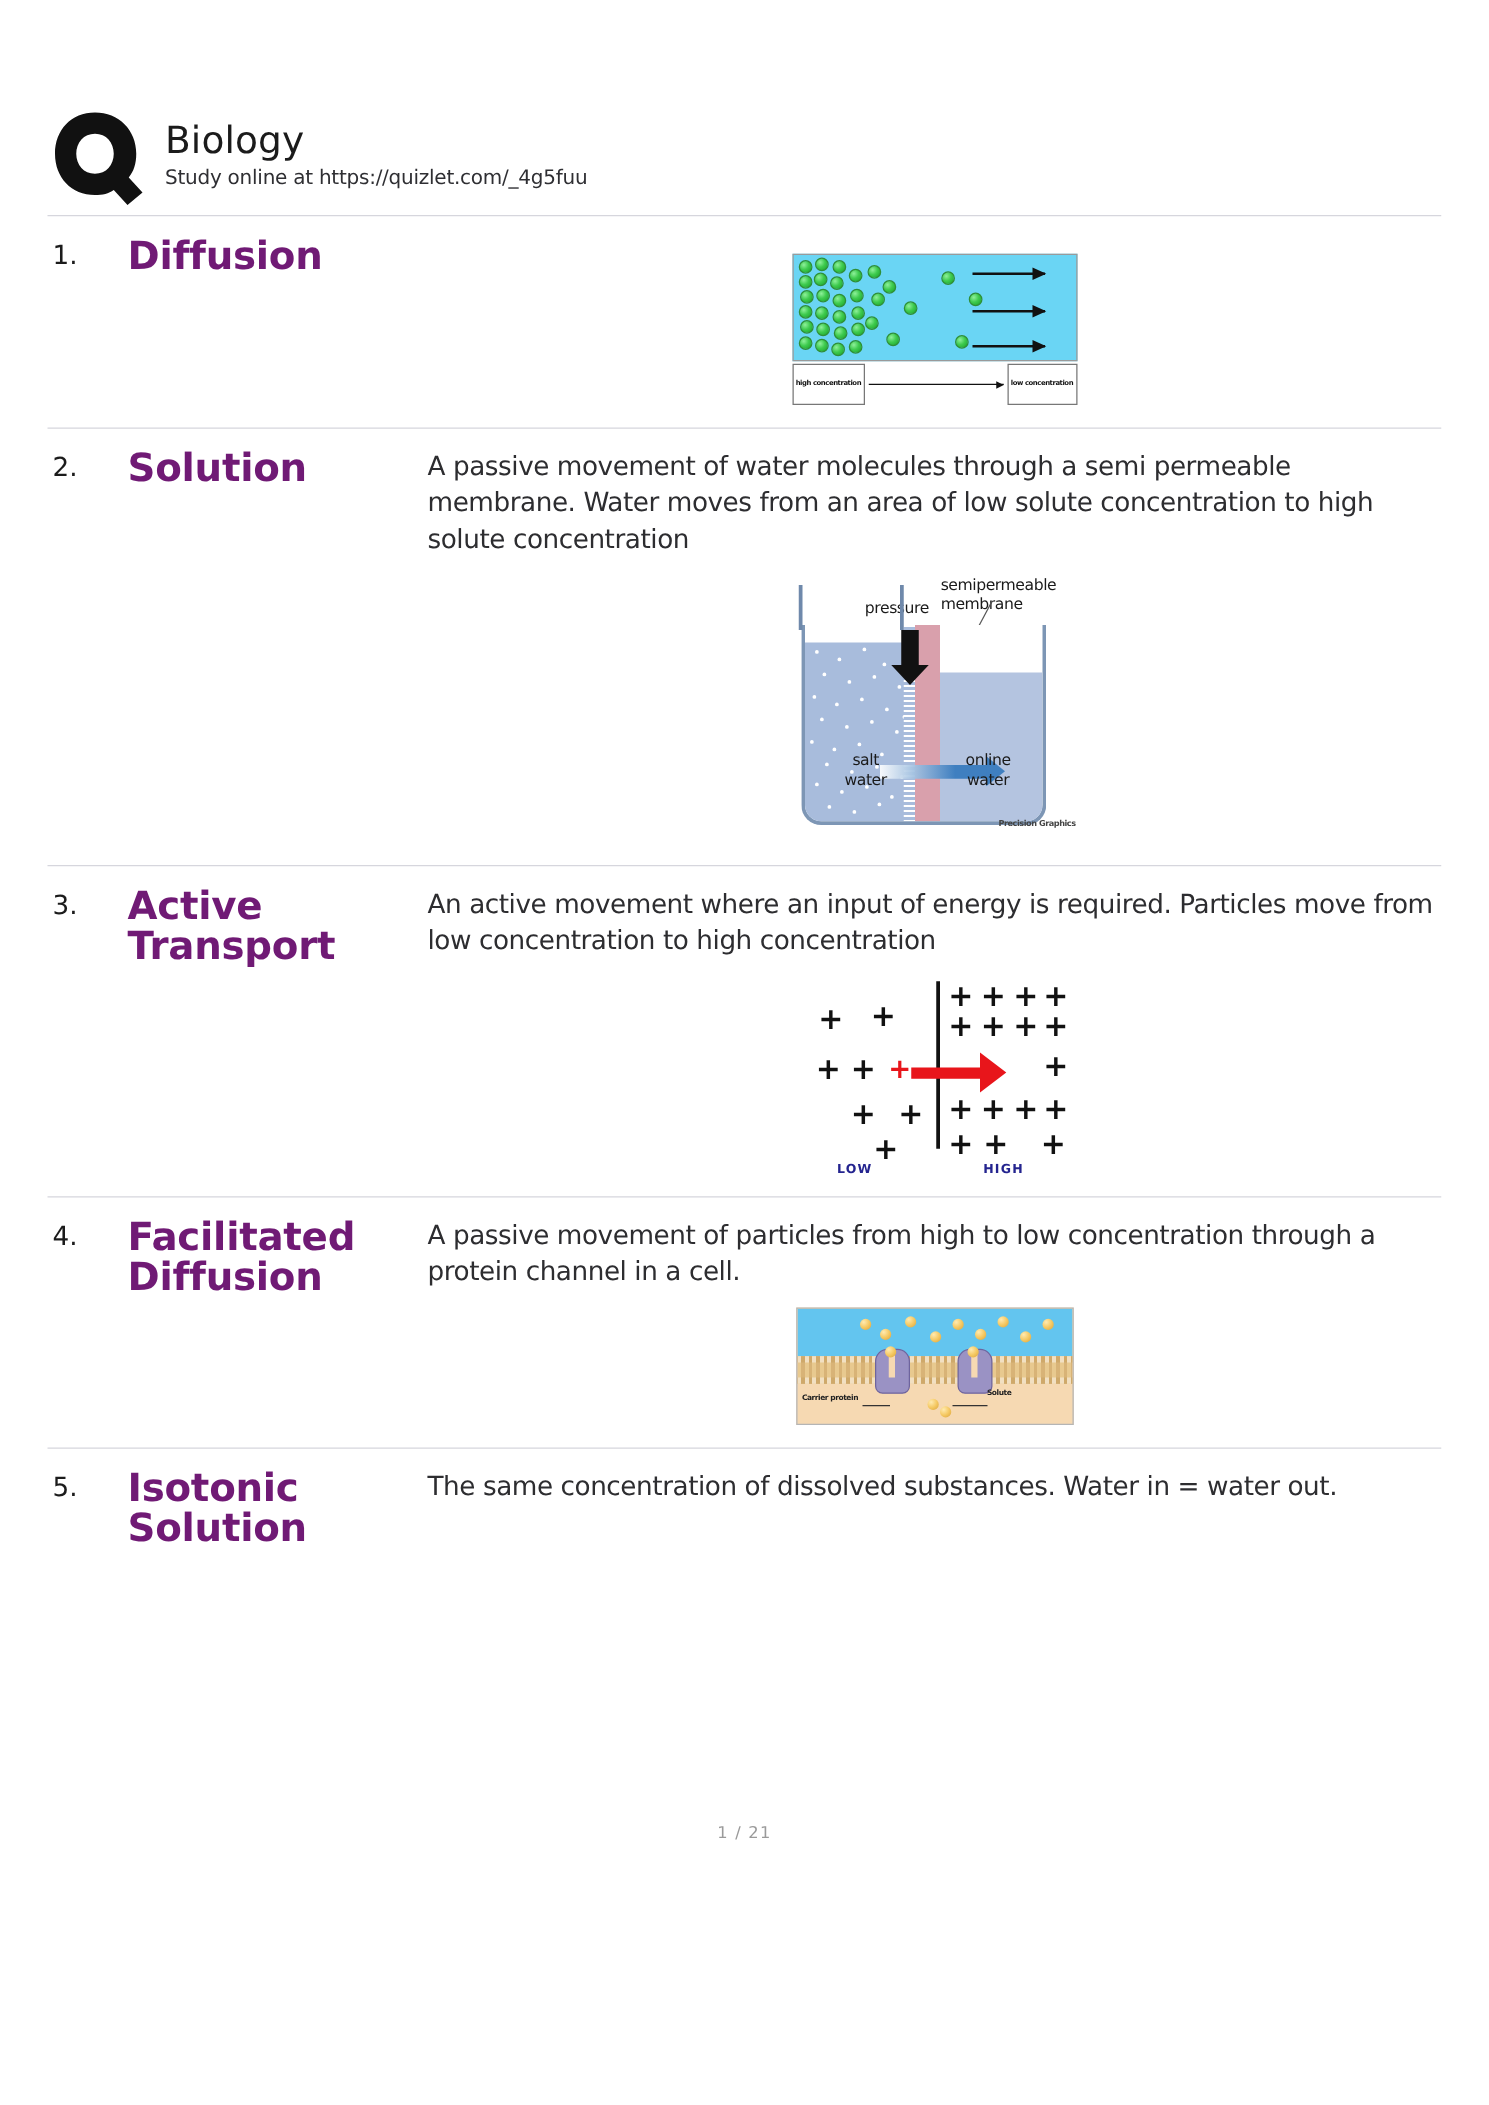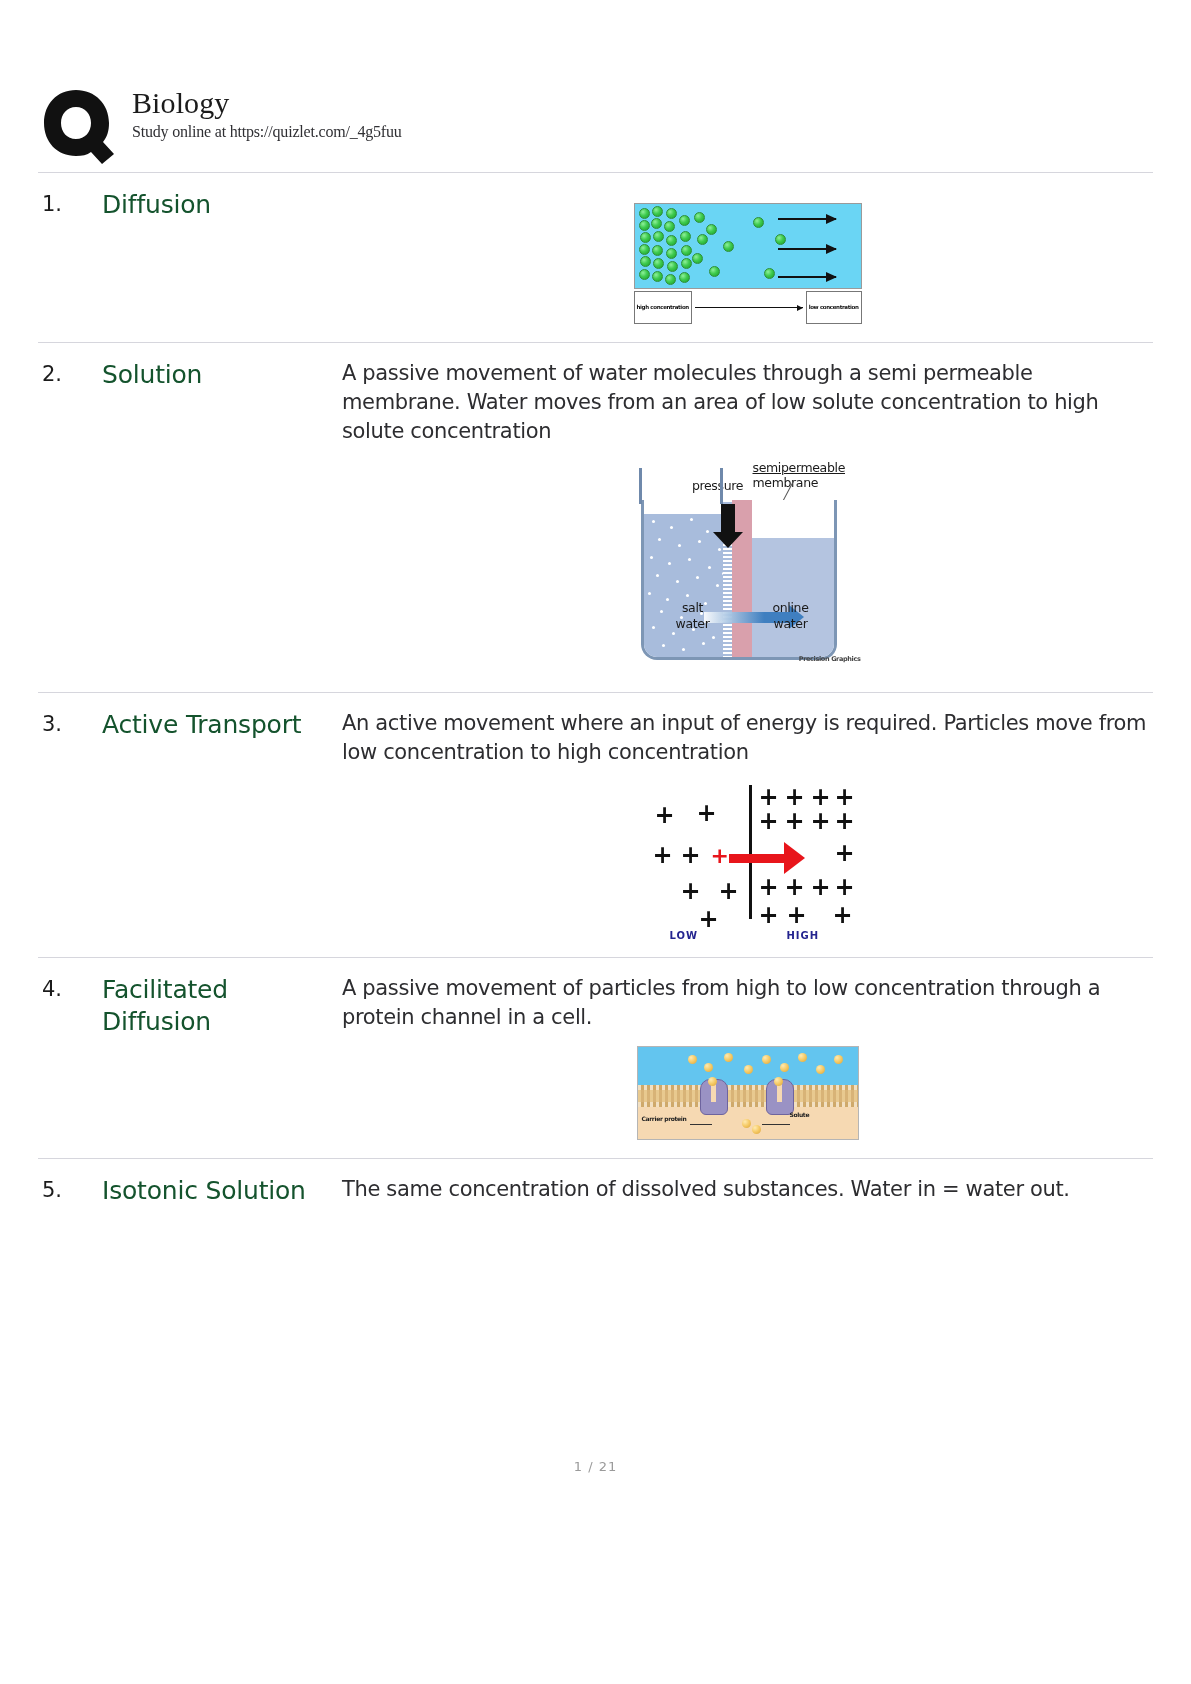--- a/index.html
+++ b/index.html
@@ -20,26 +20,25 @@
     width: 1191px;
     height: 1684px;
     background: #fff;
     box-sizing: border-box;
     padding: 0 38px;
   }
 
   
   .header {
     display: flex;
-    align-items: flex-start;
+    align-items: center;
     padding-top: 86px;
     padding-bottom: 8px;
     border-bottom: 1px solid #d6d6dd;
     margin-bottom: 0;
-    font-family: Liberation Serif, serif;
   }
   .logo {
     width: 82px;
     height: 78px;
     position: relative;
     flex: 0 0 auto;
     margin-left: 2px;
   }
   .logo svg { display:block; }
   .header-text {
@@ -72,24 +71,24 @@
   .col-num {
     flex: 0 0 64px;
     font-size: 21px;
     line-height: 30px;
     color: #1b1b1b;
     padding-left: 4px;
     box-sizing: border-box;
   }
   .col-term {
     flex: 0 0 240px;
-    font-size: 25px;
+    font-size: 31px;
     line-height: 32px;
-    color: #14532d;
-    font-weight: 400;
+    color: #701a75;
+    font-weight: 700;
     letter-spacing: -0.2px;
     padding-right: 4px;
     box-sizing: border-box;
   }
   .col-def {
     flex: 1 1 auto;
     font-size: 21px;
     line-height: 29px;
     color: #2d2d30;
     letter-spacing: -0.35px;
@@ -460,21 +459,21 @@
   </div>
 
   <div class="row">
     <div class="col-num">2.</div>
     <div class="col-term">Solution</div>
     <div class="col-def">
       <span class="def-text">A passive movement of water molecules through a semi permeable membrane. Water moves from an area of low solute concentration to high solute concentration</span>
       <div class="fig-wrap">
         <div class="fig-osmosis" style="margin-top:6px;">
           <div class="osm-lbl" style="left:30px; top:26px; width:110px;">pressure</div>
-          <div class="osm-lbl" style="left:120px; top:8px; width:116px; text-align:left;text-decoration:underline;">semipermeable</div>
+          <div class="osm-lbl" style="left:120px; top:8px; width:116px; text-align:left;">semipermeable</div>
           <div class="osm-lbl" style="left:120px; top:23px; width:116px; text-align:left;">membrane</div>
           <div class="osm-leader"></div>
 
           <div class="osm-beaker">
             <div class="osm-salt">
               <div class="osm-dots">
                 <i style="left:8px;  top:6px;"></i>
                   <i style="left:26px; top:12px;"></i>
                 <i style="left:46px; top:4px;"></i>
                   <i style="left:62px; top:16px;"></i>

